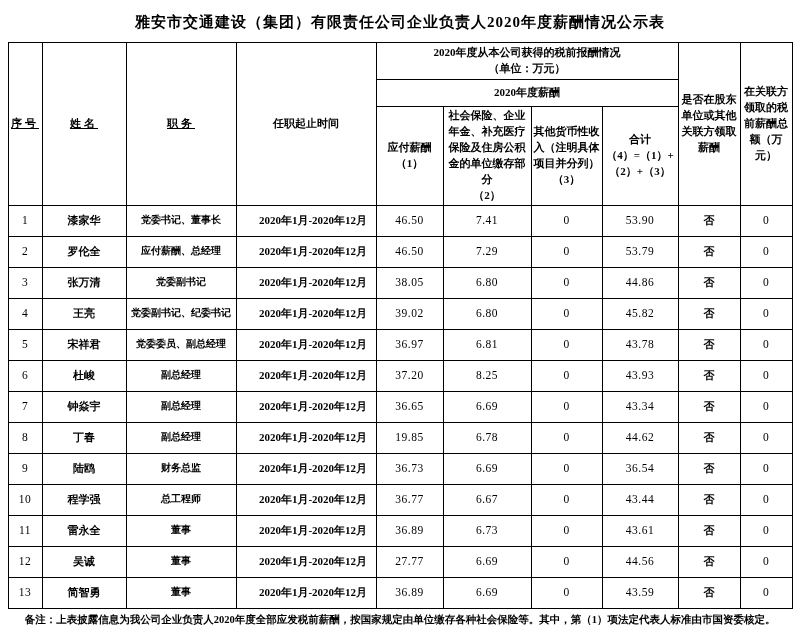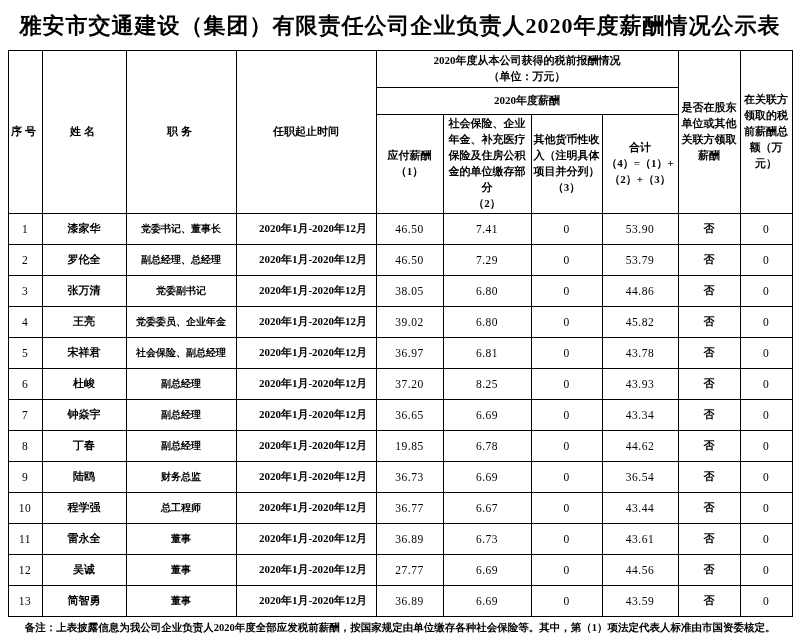--- a/index.html
+++ b/index.html
@@ -2,34 +2,34 @@
 <html><head>
 <meta charset="utf-8">
 <style>
   html,body{margin:0;padding:0;background:#fff;}
   body{
     width:800px;height:635px;overflow:hidden;color:#000;
     font-family:"Liberation Serif","DejaVu Serif",serif;
     -webkit-font-smoothing:antialiased;
   }
   .page-title{
-    text-align:center;font-weight:bold;font-size:22px;
+    text-align:center;font-weight:bold;font-size:15px;
     letter-spacing:1px;padding:13px 0 11px 0;line-height:1.2;
   }
   table.salary-table{
     border-collapse:collapse;table-layout:fixed;
     width:784px;margin:0 auto;border:1px solid #000;
   }
   .salary-table td,.salary-table th{
     border:1px solid #000;text-align:center;vertical-align:middle;
     padding:1px 2px;font-size:11px;font-weight:bold;line-height:1.45;
     overflow:hidden;word-break:break-all;
   }
   .salary-table th{white-space:pre-line;}
-  .hdr-main{letter-spacing:3px;}
+  .hdr-main{letter-spacing:3px;text-decoration:underline;}
   .row-a{height:37px;}
   .row-b{height:27px;}
   .row-c{height:98px;}
   tr.data-row{height:31px;}
   td.num{font-weight:normal;font-size:11.5px;letter-spacing:0.5px;}
   td.term-cell{font-size:11px;letter-spacing:0;padding-left:16px;}
   td.pos-cell{font-size:10px;}
   .footnote{
     font-size:10.5px;font-weight:bold;margin:4px 8px 0 8px;
     line-height:1.35;text-align:center;
@@ -87,21 +87,21 @@
     <td class="num">46.50</td>
     <td class="num">7.41</td>
     <td class="num">0</td>
     <td class="num">53.90</td>
     <td>否</td>
     <td class="num">0</td>
   </tr>
       <tr class="data-row">
     <td class="num">2</td>
     <td>罗伦全</td>
-    <td class="pos-cell">副总经理、总经理</td>
+    <td class="pos-cell">应付薪酬、总经理</td>
     <td class="term-cell">2020年1月-2020年12月</td>
     <td class="num">46.50</td>
     <td class="num">7.29</td>
     <td class="num">0</td>
     <td class="num">53.79</td>
     <td>否</td>
     <td class="num">0</td>
   </tr>
       <tr class="data-row">
     <td class="num">3</td>
@@ -111,33 +111,33 @@
     <td class="num">38.05</td>
     <td class="num">6.80</td>
     <td class="num">0</td>
     <td class="num">44.86</td>
     <td>否</td>
     <td class="num">0</td>
   </tr>
       <tr class="data-row">
     <td class="num">4</td>
     <td>王亮</td>
-    <td class="pos-cell">党委委员、企业年金</td>
+    <td class="pos-cell">党委副书记、纪委书记</td>
     <td class="term-cell">2020年1月-2020年12月</td>
     <td class="num">39.02</td>
     <td class="num">6.80</td>
     <td class="num">0</td>
     <td class="num">45.82</td>
     <td>否</td>
     <td class="num">0</td>
   </tr>
       <tr class="data-row">
     <td class="num">5</td>
     <td>宋祥君</td>
-    <td class="pos-cell">社会保险、副总经理</td>
+    <td class="pos-cell">党委委员、副总经理</td>
     <td class="term-cell">2020年1月-2020年12月</td>
     <td class="num">36.97</td>
     <td class="num">6.81</td>
     <td class="num">0</td>
     <td class="num">43.78</td>
     <td>否</td>
     <td class="num">0</td>
   </tr>
       <tr class="data-row">
     <td class="num">6</td>

